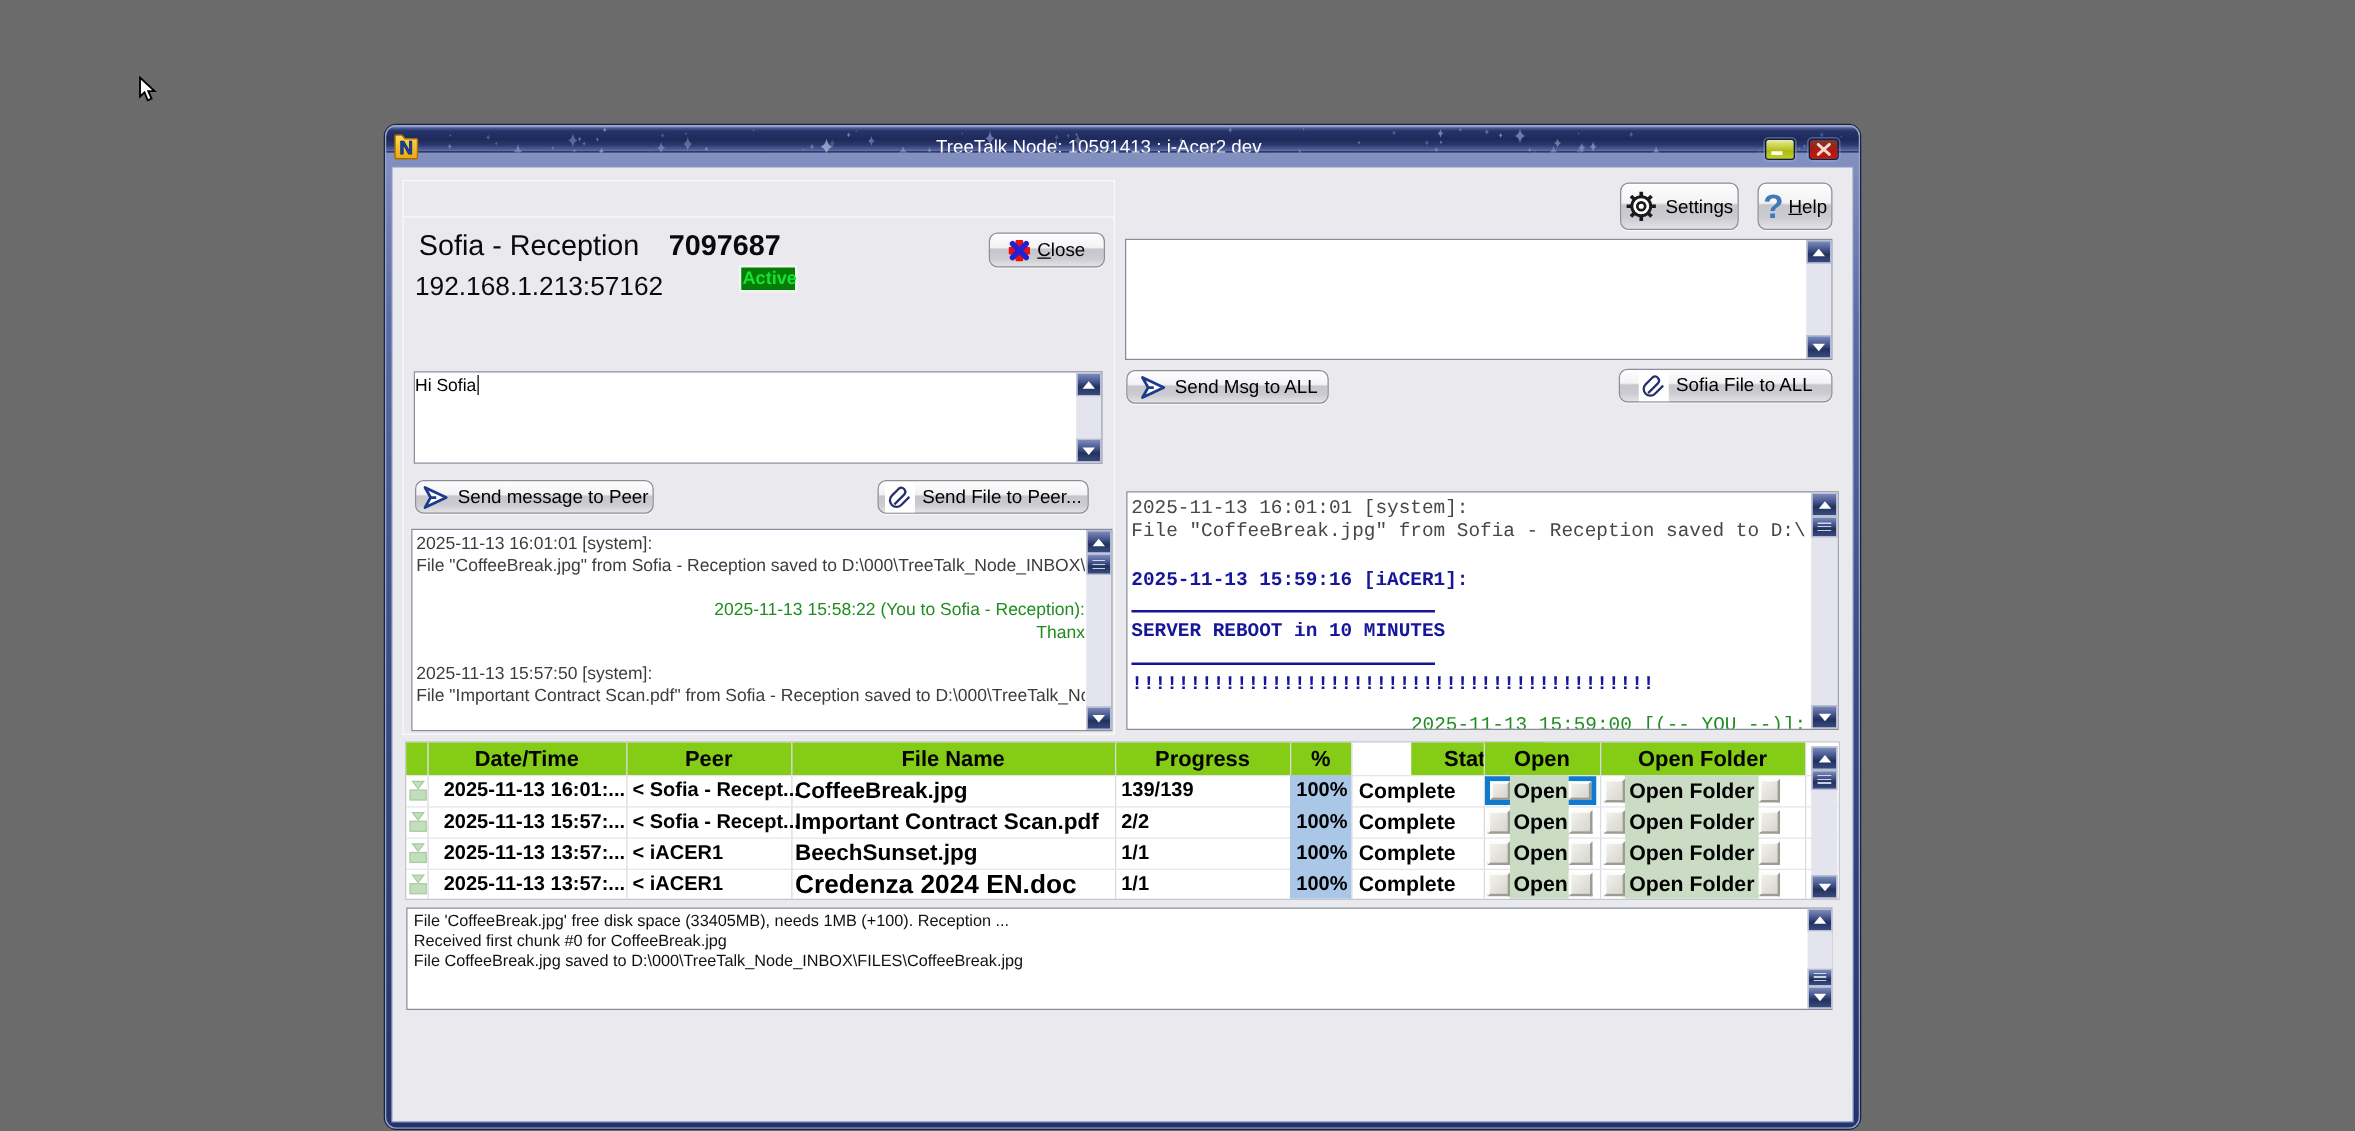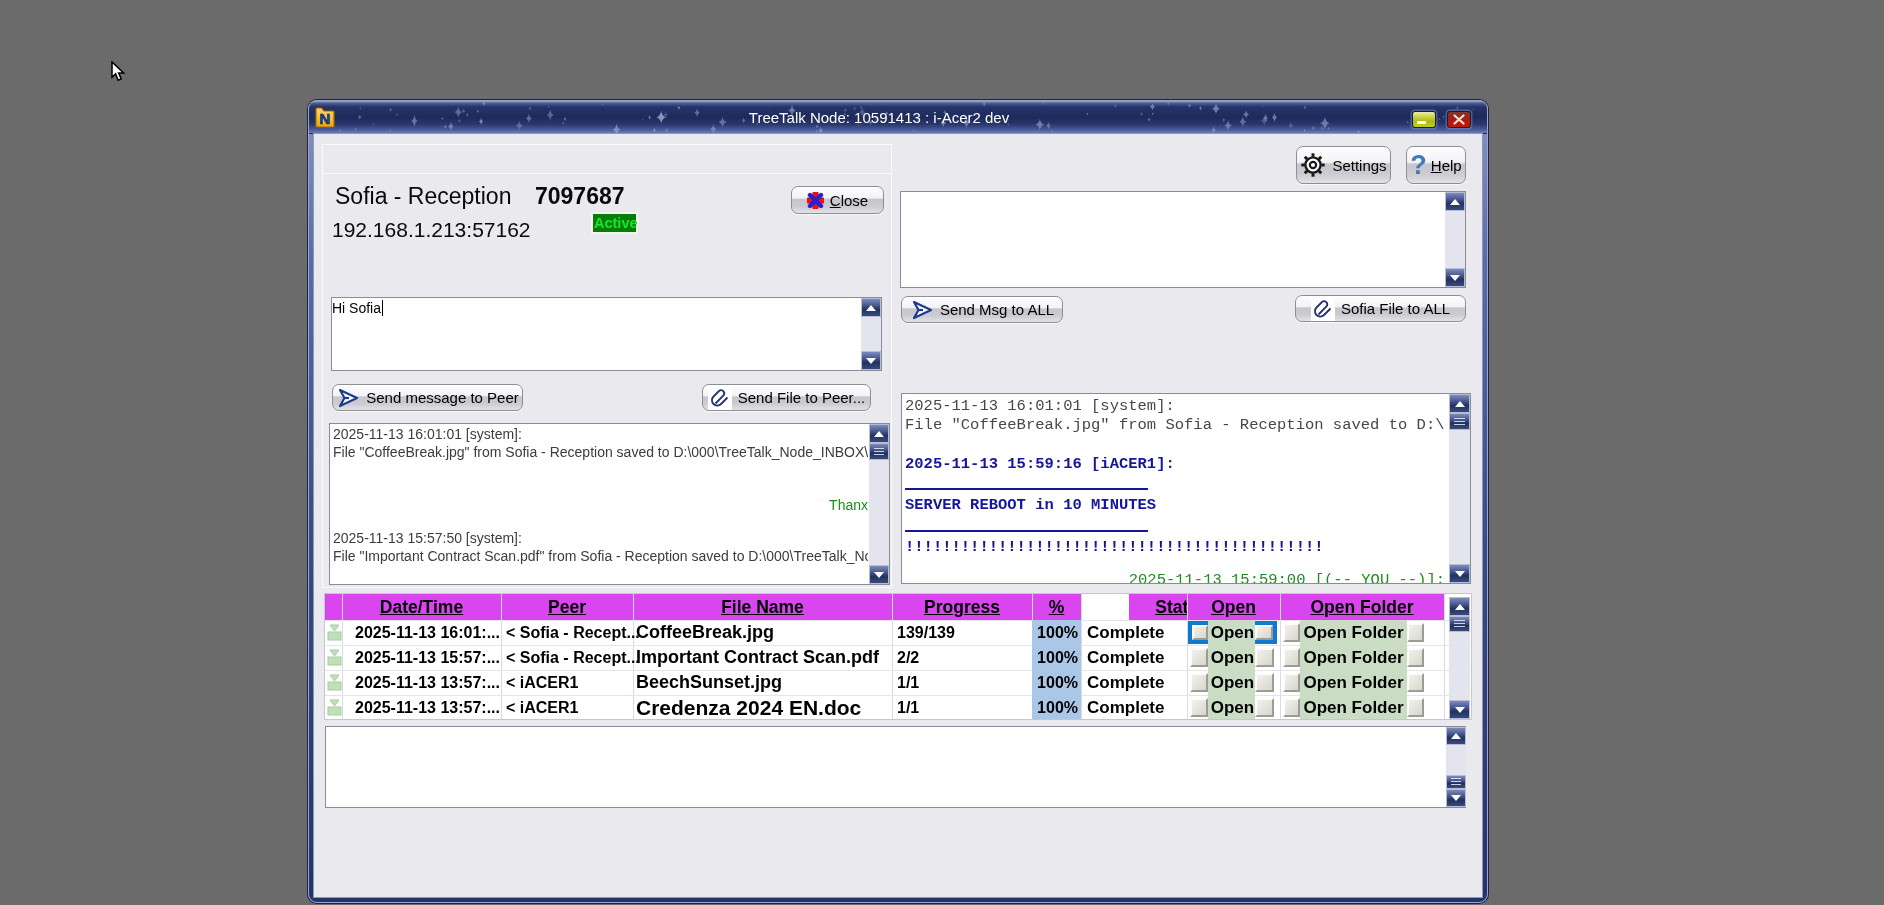--- a/index.html
+++ b/index.html
@@ -4,21 +4,21 @@
 <style>
 html,body{margin:0;padding:0;}
 body{width:1884px;height:905px;background:#6b6b6b;position:relative;overflow:hidden;
      font-family:"Liberation Sans", sans-serif;}
 .abs{position:absolute;}
 
 #win{position:absolute;left:308px;top:100px;width:1180px;height:803px;
   border-radius:9px;
   background:linear-gradient(180deg,#8a97c4 0%,#5a6aa4 20%,#3a4a82 55%,#24346a 100%);
   box-shadow:0 0 0 1px #1a2342, inset 0 0 0 1px #9aa6cc;}
-#titlebar{position:absolute;left:1px;top:1px;right:1px;height:33px;border-radius:8px 8px 0 0;overflow:hidden;
+#titlebar{position:absolute;left:1px;top:1px;right:1px;height:21px;border-radius:8px 8px 0 0;overflow:hidden;
   background:linear-gradient(180deg,#9aa6ce 0%,#4c5a8e 7%,#26336a 18%,#1d2a5a 50%,#28366c 70%,#4d5d9a 88%,#6b7ab2 96%,#303e70 100%);box-shadow:inset 0 -1px 0 #1b2852;}
 #title{position:absolute;left:0;right:38px;top:8px;text-align:center;color:#fff;font-size:15px;}
 #client{position:absolute;left:6px;top:34px;width:1168px;height:763px;background:#e9e9ee;
   box-shadow:0 0 0 1px #8a97c2;}
 
 .tbtn{position:absolute;top:11px;width:24px;height:17px;border-radius:3px;border:1px solid #121d3a;box-sizing:border-box;box-shadow:0 0 0 1.5px rgba(150,168,215,.4);}
 #minbtn{left:1104px;background:linear-gradient(180deg,#e8ecb0 0%,#cdd44e 30%,#aebc10 60%,#c3cf1e 100%);}
 #minbtn::after{content:"";position:absolute;left:4px;bottom:3px;width:9px;height:3px;background:#fffef0;}
 #clsbtn{left:1139px;background:linear-gradient(180deg,#7a3a34 0%,#a02018 40%,#c01408 75%,#b81d10 100%);}
 
@@ -38,22 +38,22 @@
   background:repeating-linear-gradient(180deg,rgba(230,235,248,.85) 0,rgba(230,235,248,.85) 1px,transparent 1px,transparent 3px);}
 
 .pline{position:absolute;background:#fafafc;}
 .cline{position:absolute;left:0;width:100%;font-size:14px;color:#3c3c3c;white-space:pre;overflow:hidden;}
 .cline.gr{color:#1f8c1f;text-align:right;}
 .mono{font-family:"Liberation Mono",monospace;font-size:15.5px;line-height:19.3px;color:#474747;white-space:pre;}
 .mono .nb{color:#16169a;font-weight:bold;}
 
 #tbl{position:absolute;left:11px;top:460px;width:1146px;height:125px;background:#fff;
   box-shadow:0 0 0 1px #c6c6d0;font-weight:bold;}
-.th{position:absolute;top:0;height:26px;background:#d946ef;font-size:17.5px;display:flex;
-  align-items:center;justify-content:center;color:#000;text-decoration:underline;}
+.th{position:absolute;top:0;height:26px;background:#84cc16;font-size:17.5px;display:flex;
+  align-items:center;justify-content:center;color:#000;}
 .vline{position:absolute;top:0;bottom:0;width:1px;background:#dadae2;}
 .hline{position:absolute;left:0;right:0;height:1px;background:#e4e4ea;}
 .cell{position:absolute;z-index:3;font-size:16px;color:#000;white-space:nowrap;}
 .band{position:absolute;top:26px;bottom:0;z-index:2;}
 .cap{position:absolute;z-index:3;box-sizing:border-box;background:linear-gradient(135deg,#f2f1ec,#d8d6cc);
   border-top:2px solid #fcfcfa;border-left:2px solid #fcfcfa;
   border-bottom:2px solid #9b9c94;border-right:2px solid #9b9c94;}
 .btxt{position:absolute;z-index:4;font-size:17px;font-weight:bold;color:#000;text-align:center;}
 
 </style>
@@ -235,20 +235,21 @@
         <path d="M7.5,17.5 L15.5,9.5 a3.2,3.2 0 0 0 -4.5,-4.5 L5.5,10.5 a5.3,5.3 0 0 0 7.5,7.5 L19.5,11.5" fill="none" stroke="#27306e" stroke-width="1.8"></path>
       </svg>
         </span>
       <span>Send File to Peer...</span>
     </div>
 
     <div class="whitebox" style="left:15px;top:289px;width:561px;height:162px;"></div>
     <div class="abs" style="left:19px;top:290px;width:535px;height:159px;overflow:hidden;">
       <div class="cline" style="top:2px;">2025-11-13 16:01:01 [system]:</div>
       <div class="cline" style="top:20px;">File "CoffeeBreak.jpg" from Sofia - Reception saved to D:\000\TreeTalk_Node_INBOX\FILES\CoffeeBreak.jpg</div>
+      <div class="cline gr" style="top:55px;">2025-11-13 15:58:22 (You to Sofia - Reception):</div>
       <div class="cline gr" style="top:73px;">Thanx</div>
       <div class="cline" style="top:106px;">2025-11-13 15:57:50 [system]:</div>
       <div class="cline" style="top:124px;">File "Important Contract Scan.pdf" from Sofia - Reception saved to D:\000\TreeTalk_Node_INBOX\FILES\Impo</div>
       <div class="cline gr" style="top:157px;">2025-11-13 15:57:30 (You to Sofia - Reception):</div>
     </div>
     <div class="sb" style="left:555px;top:290px;width:20px;height:160px;">
       <div class="sbb" style="top:0;height:19px;">
           <i class="arr up"></i>
         </div>
       <div class="sbb" style="top:19px;height:17px;">
@@ -441,20 +442,23 @@
         <div class="sbb" style="top:19px;height:16px;">
             <i class="grip"></i>
           </div>
         <div class="sbb" style="bottom:0;height:19px;">
             <i class="arr dn"></i>
           </div>
       </div>
     </div>
 
     <div class="whitebox" style="left:11px;top:592px;width:1141px;height:82px;"></div>
+    <div class="abs" style="left:17px;top:595px;font-size:13px;line-height:16px;color:#111;white-space:pre;">File 'CoffeeBreak.jpg' free disk space (33405MB), needs 1MB (+100). Reception ...
+Received first chunk #0 for CoffeeBreak.jpg
+File CoffeeBreak.jpg saved to D:\000\TreeTalk_Node_INBOX\FILES\CoffeeBreak.jpg</div>
     <div class="sb" style="left:1132px;top:593px;width:20px;height:80px;">
       <div class="sbb" style="top:0;height:18px;">
           <i class="arr up"></i>
         </div>
       <div class="sbb" style="bottom:18px;height:14px;">
           <i class="grip"></i>
         </div>
       <div class="sbb" style="bottom:0;height:18px;">
           <i class="arr dn"></i>
         </div>

